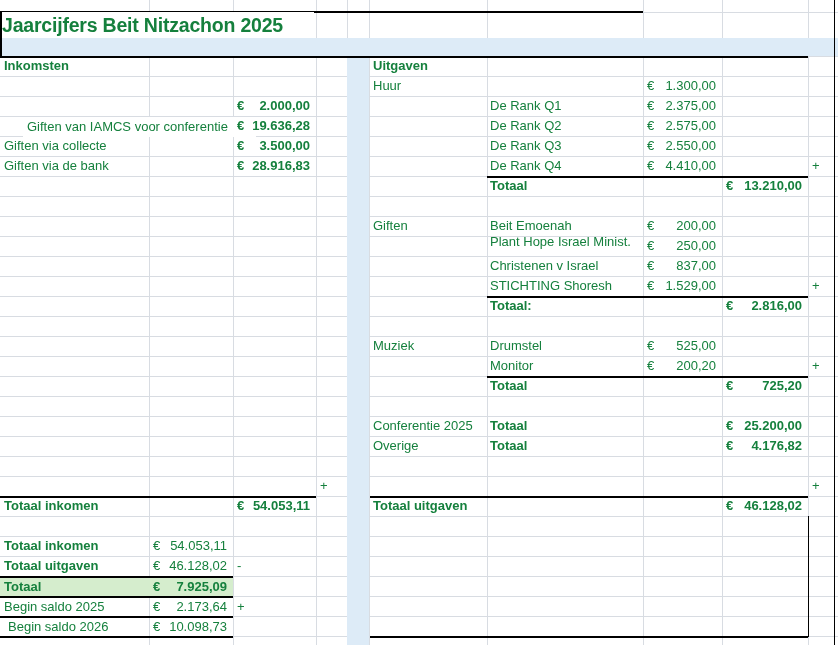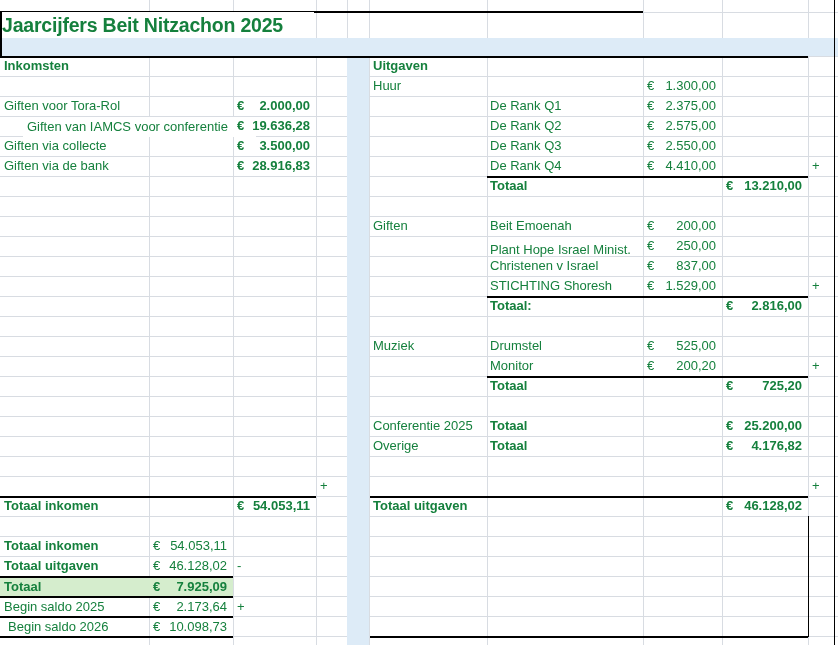--- a/index.html
+++ b/index.html
@@ -65,21 +65,20 @@
   <div class="bk" style="left:0;top:616px;width:233px;height:1.5px"></div>
   <div class="bk" style="left:0;top:636px;width:233px;height:1.5px"></div>
   <div class="bk" style="left:370px;top:636px;width:438px;height:1.5px"></div>
   <div class="bk" style="left:807.5px;top:516px;width:1.5px;height:121px"></div>
   <div class="bk" style="left:833.5px;top:0;width:1.5px;height:645px"></div>
 
   <div class="title-cell">Jaarcijfers Beit Nitzachon 2025</div>
 
   <div class="cell b" style="left:4px;top:56px">Inkomsten</div>
 
-  <div class="cell" style="left:4px;top:96px">Giften voor Tora-Rol</div>
   <div class="cell money b" style="left:233px;top:96px;width:83px">
     <span>€</span>
       <span>2.000,00</span>
   </div>
 
   <div class="cell whitebg" style="left:0;top:116.8px;width:233px;padding-left:4px">Giften van IAMCS voor conferentie</div>
   <div class="cell money b" style="left:233px;top:116px;width:83px">
     <span>€</span>
       <span>19.636,28</span>
   </div>
@@ -169,21 +168,21 @@
     <span>€</span>
       <span>13.210,00</span>
   </div>
 
   <div class="cell" style="left:373px;top:216px">Giften</div>
   <div class="cell" style="left:490px;top:216px">Beit Emoenah</div>
   <div class="cell money" style="left:643px;top:216px;width:79px">
     <span>€</span>
       <span>200,00</span>
   </div>
-  <div class="cell" style="left:490px;top:240px">Plant Hope Israel Minist.</div>
+  <div class="cell" style="left:490px;top:232px">Plant Hope Israel Minist.</div>
   <div class="cell money" style="left:643px;top:236px;width:79px">
     <span>€</span>
       <span>250,00</span>
   </div>
   <div class="cell" style="left:490px;top:256px">Christenen v Israel</div>
   <div class="cell money" style="left:643px;top:256px;width:79px">
     <span>€</span>
       <span>837,00</span>
   </div>
   <div class="cell" style="left:490px;top:276px">STICHTING Shoresh</div>

